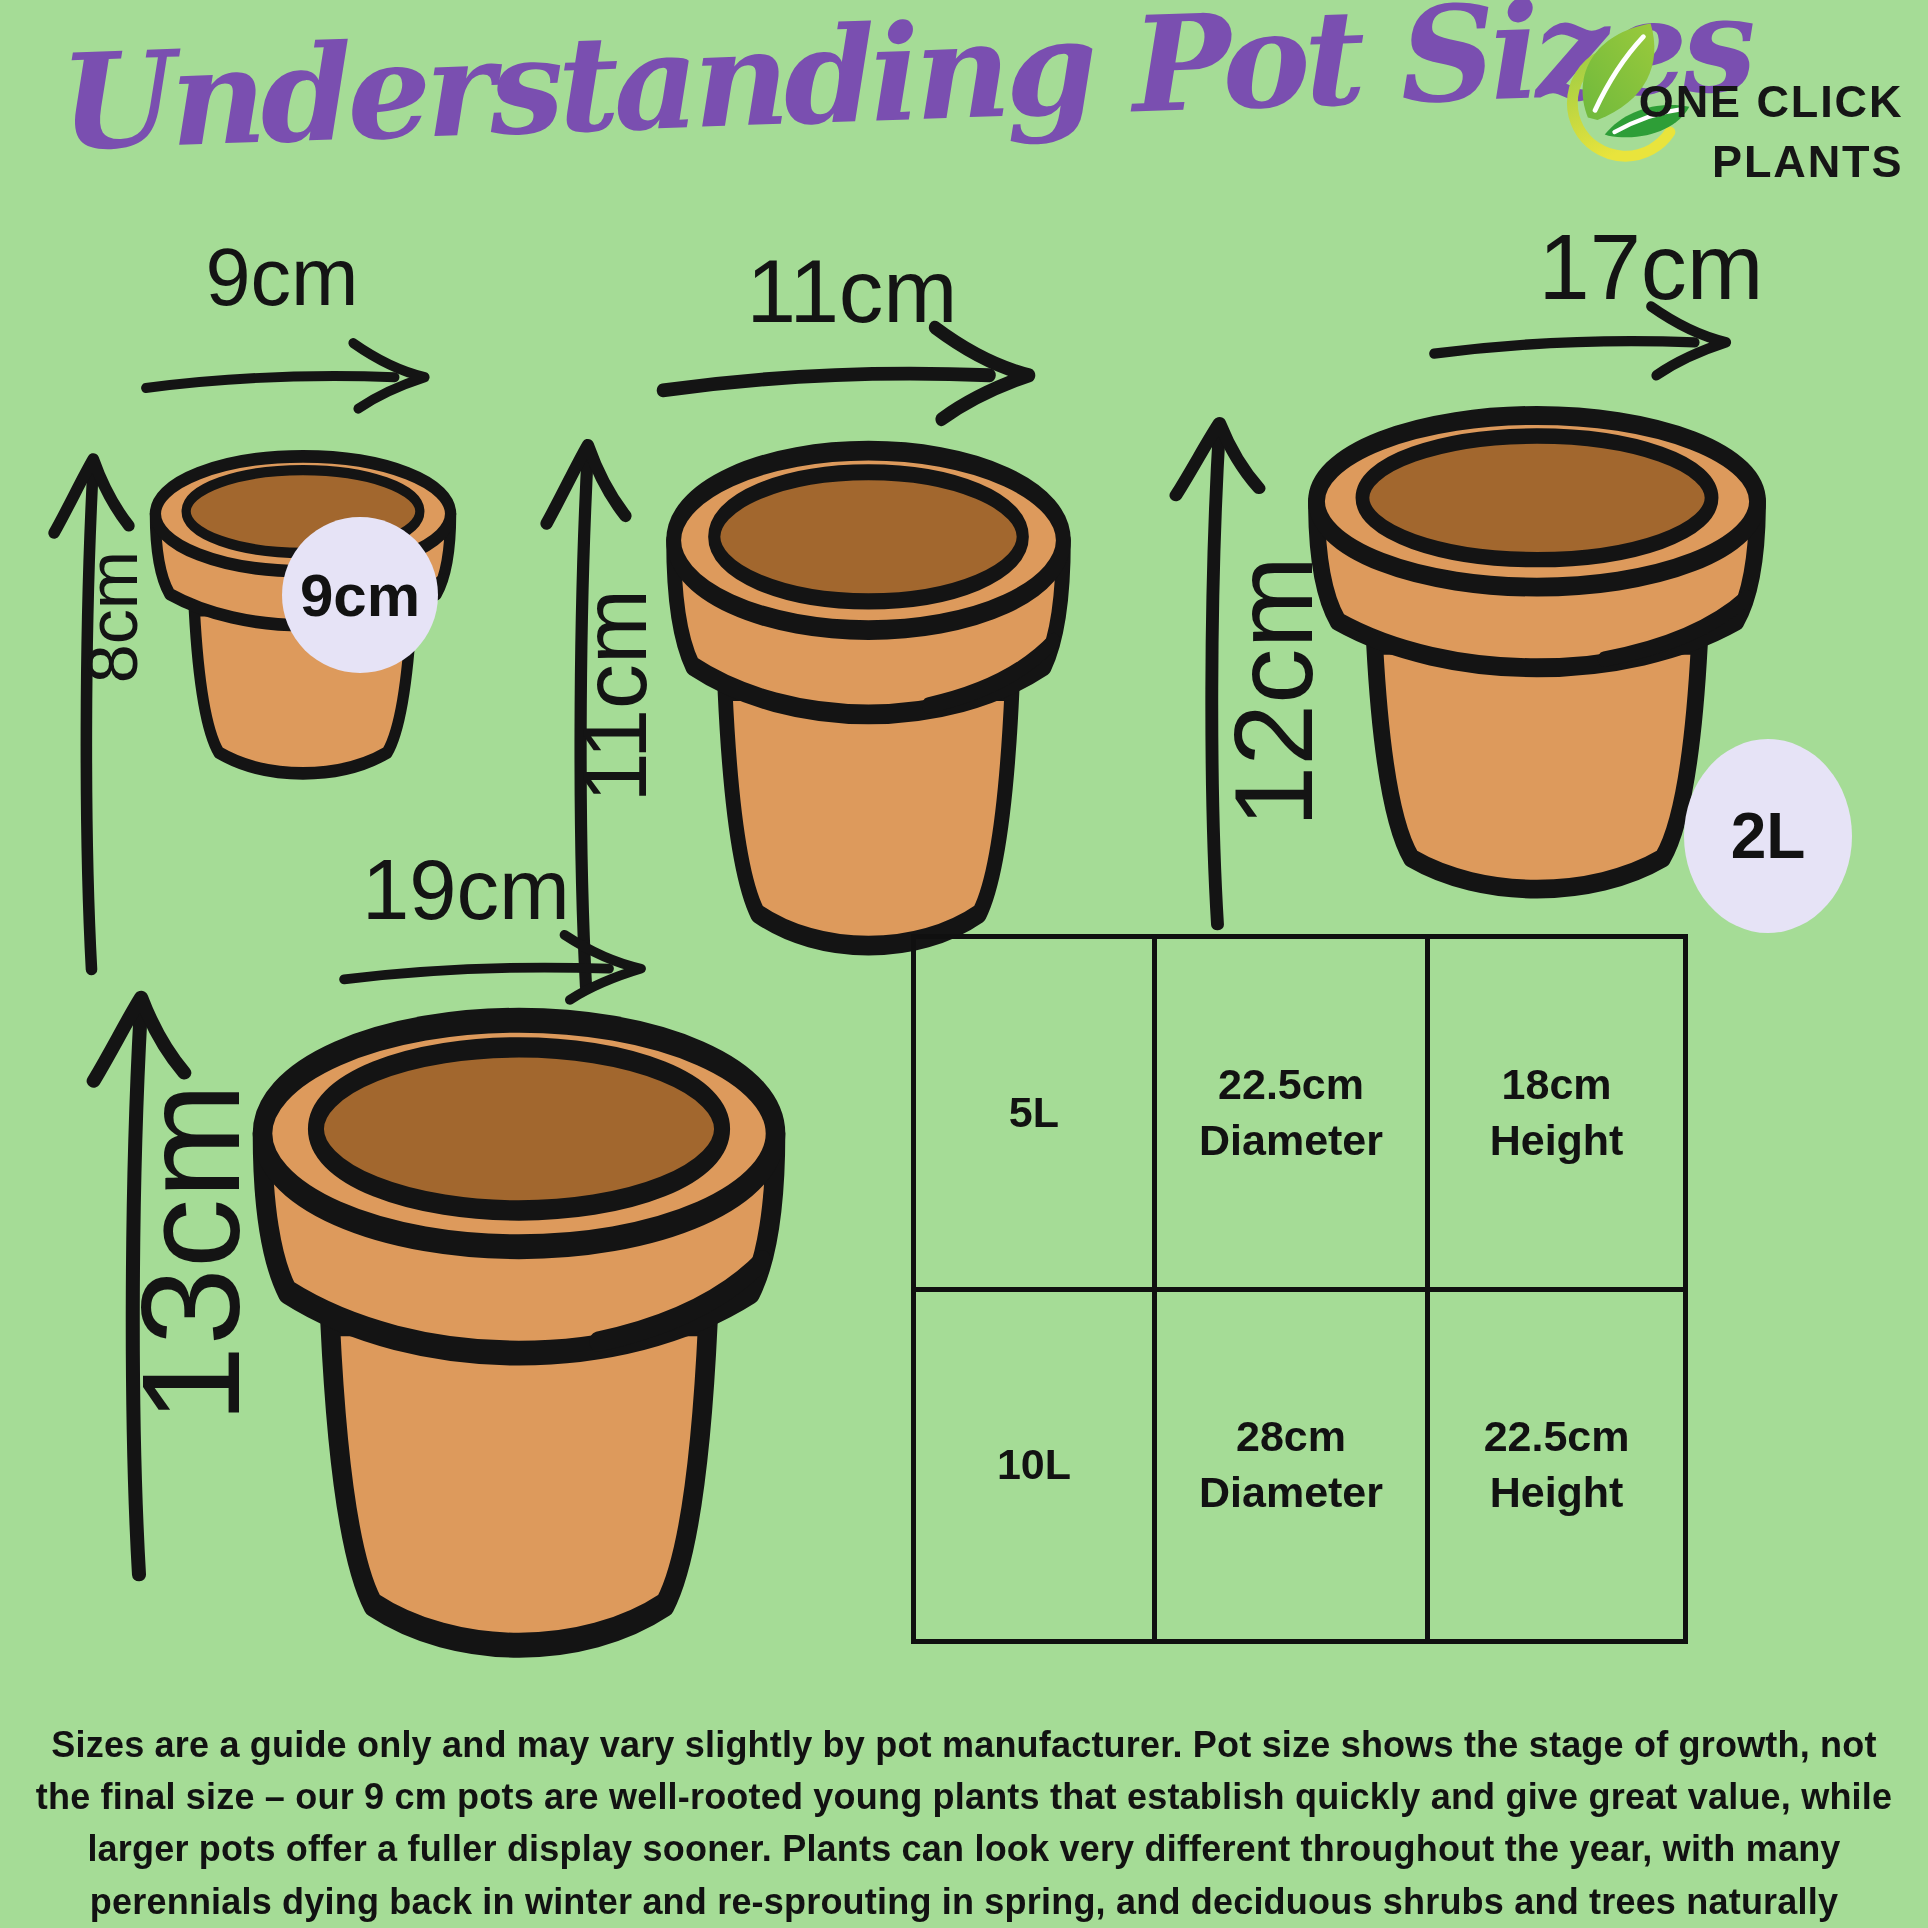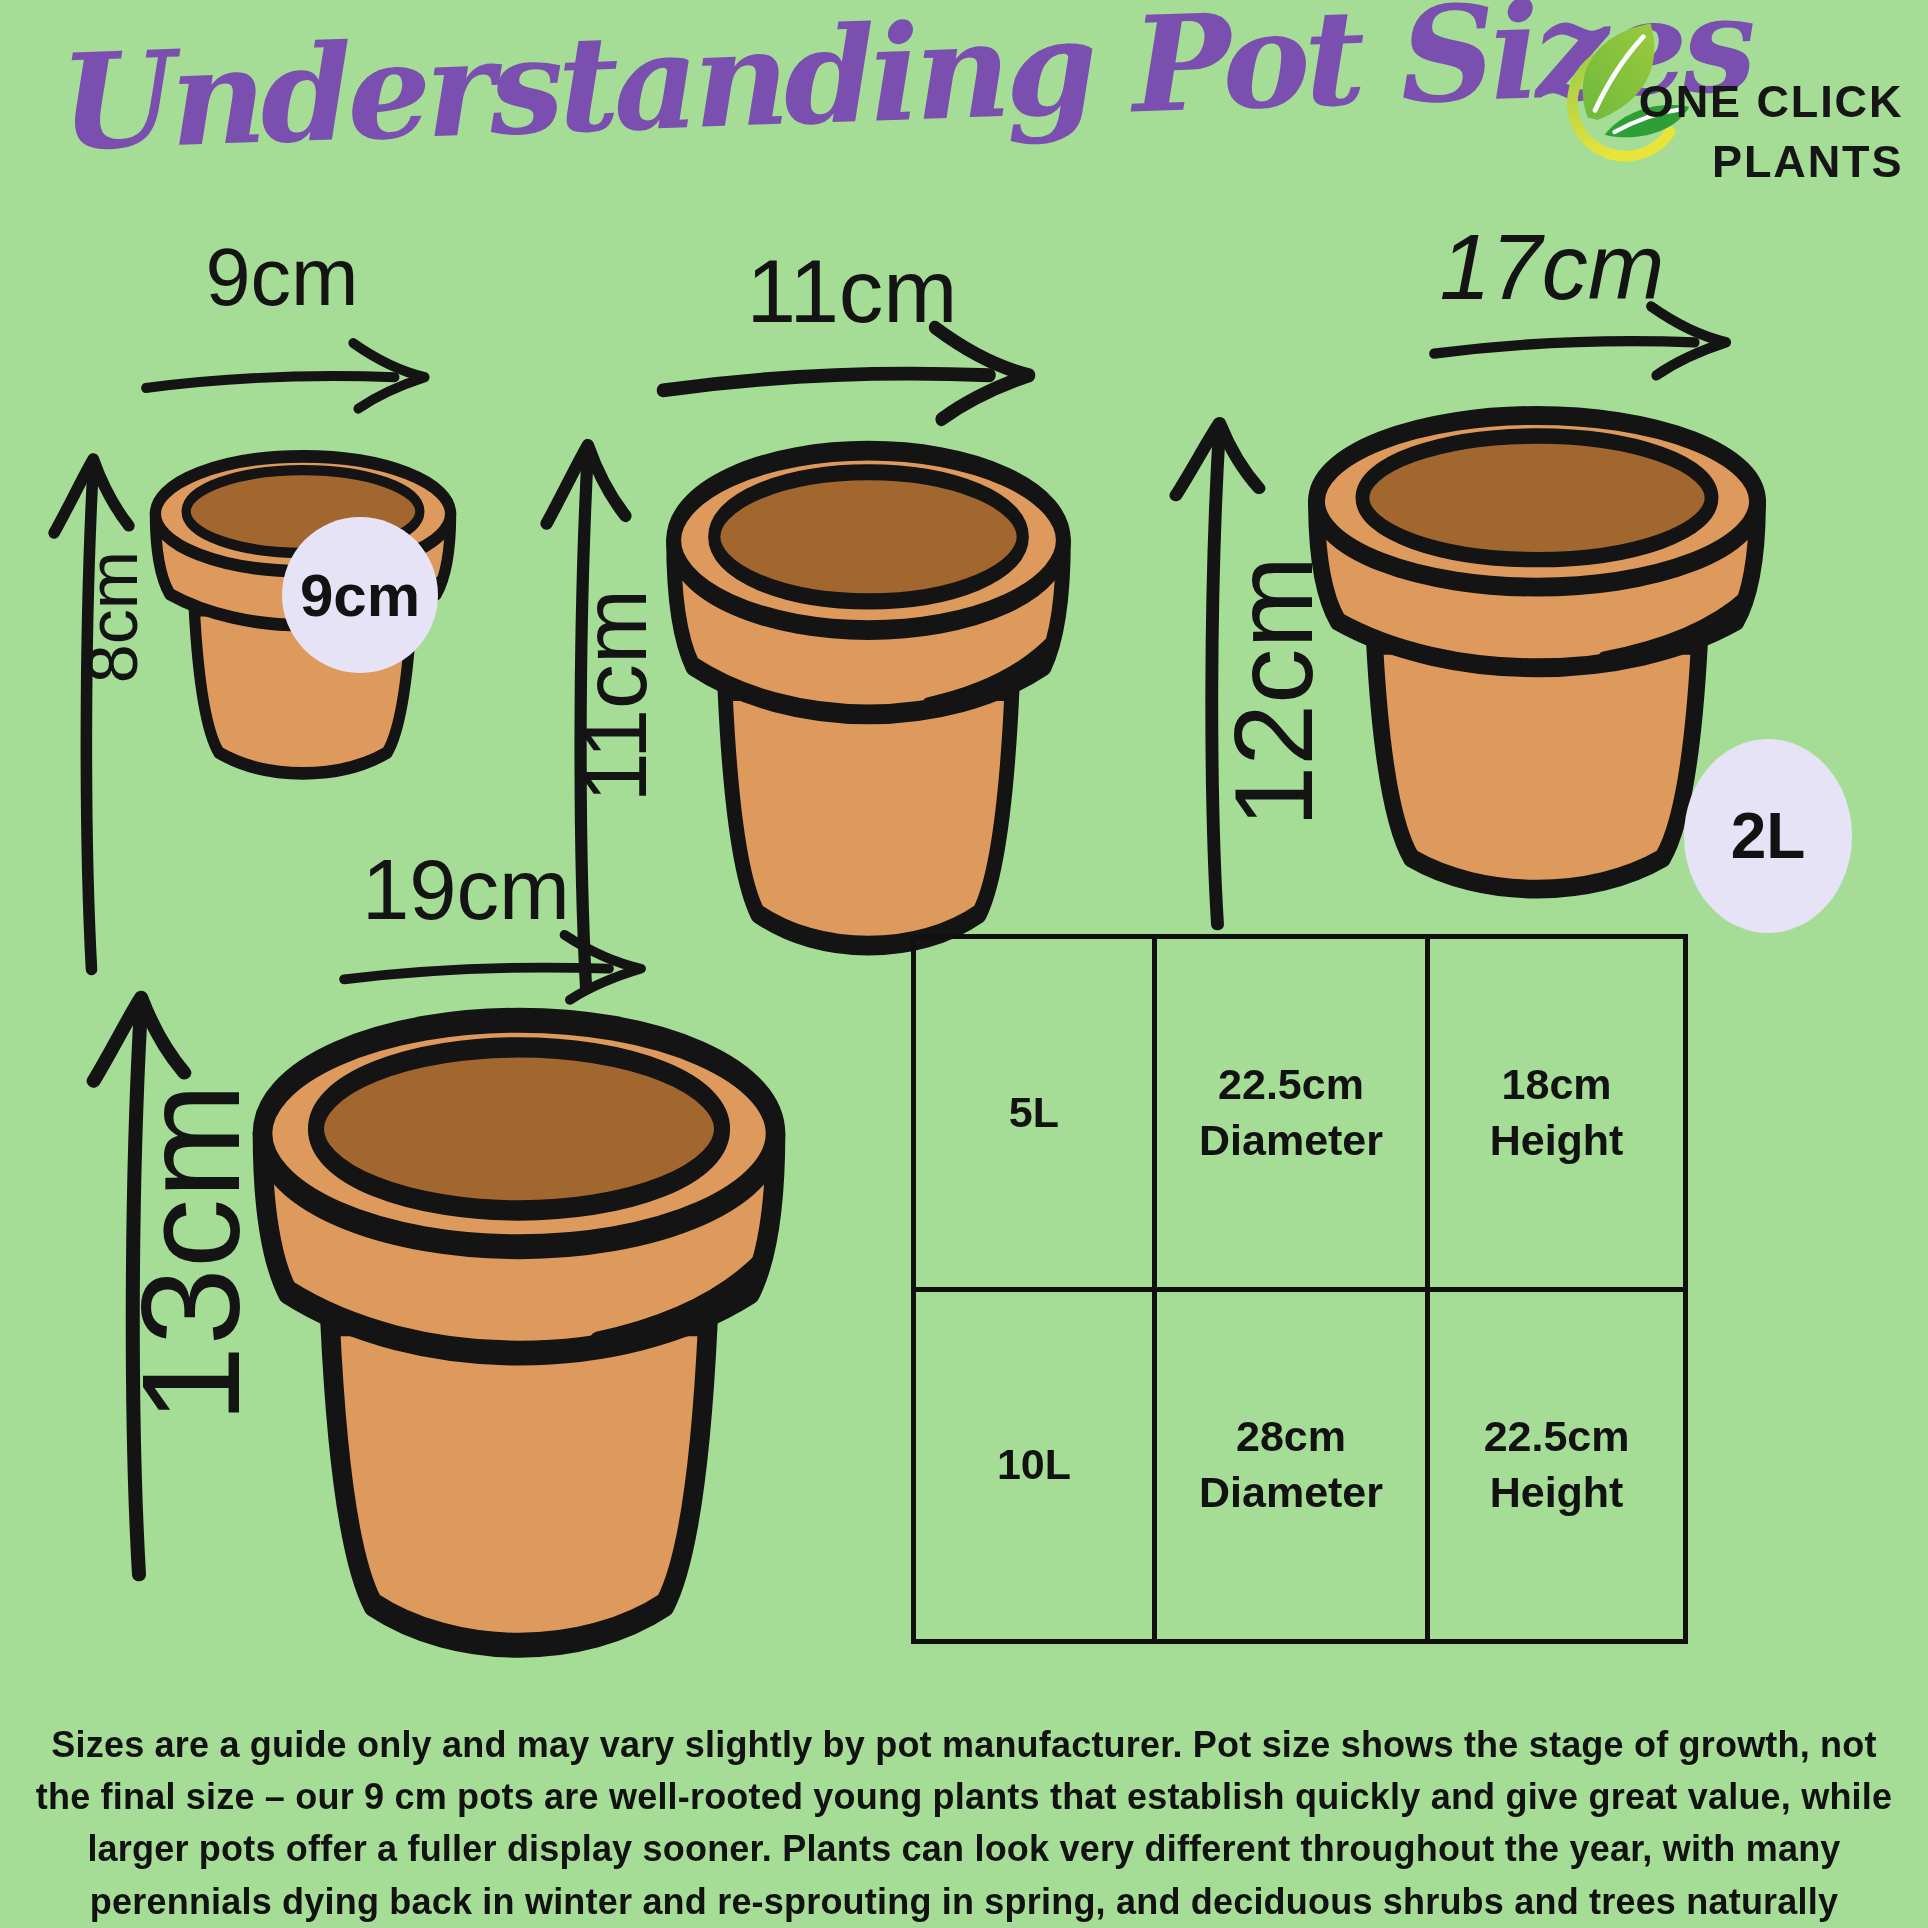--- a/index.html
+++ b/index.html
@@ -108,21 +108,21 @@
       <use href="#harrow"></use>
     </svg>
   <svg class="arrow" style="left:539px; top:426px; width:94px; height:574px;" preserveAspectRatio="none" viewBox="0 0 100 610" width="94" height="574">
       <use href="#varrow"></use>
     </svg>
   <div class="vtext" style="left:564px; top:589px; font-size:90px;">11cm</div>
   <svg class="pot" style="left:652px; top:422px; width:433px; height:556px;" preserveAspectRatio="none" viewBox="0 0 460 590" width="433" height="556">
       <use href="#pot"></use>
     </svg>
 
-  <div class="dlabel" style="left:1387px; top:215px; width:330px; font-size:92px;font-style:italic;">17cm</div>
+  <div class="dlabel" style="left:1486px; top:215px; width:330px; font-size:92px;">17cm</div>
   <svg class="arrow" style="left:1427px; top:297px; width:315px; height:85px;" preserveAspectRatio="none" viewBox="0 0 335 90" width="315" height="85">
       <use href="#harrow"></use>
     </svg>
   <svg class="arrow" style="left:1168px; top:405px; width:99px; height:532px;" preserveAspectRatio="none" viewBox="0 0 105 565" width="99" height="532">
       <use href="#varrow"></use>
     </svg>
   <div class="vtext" style="left:1210px; top:556px; font-size:111px;">12cm</div>
   <svg class="pot" style="left:1292px; top:388px; width:490px; height:532px;" preserveAspectRatio="none" viewBox="0 0 520 565" width="490" height="532">
       <use href="#pot"></use>
     </svg>

